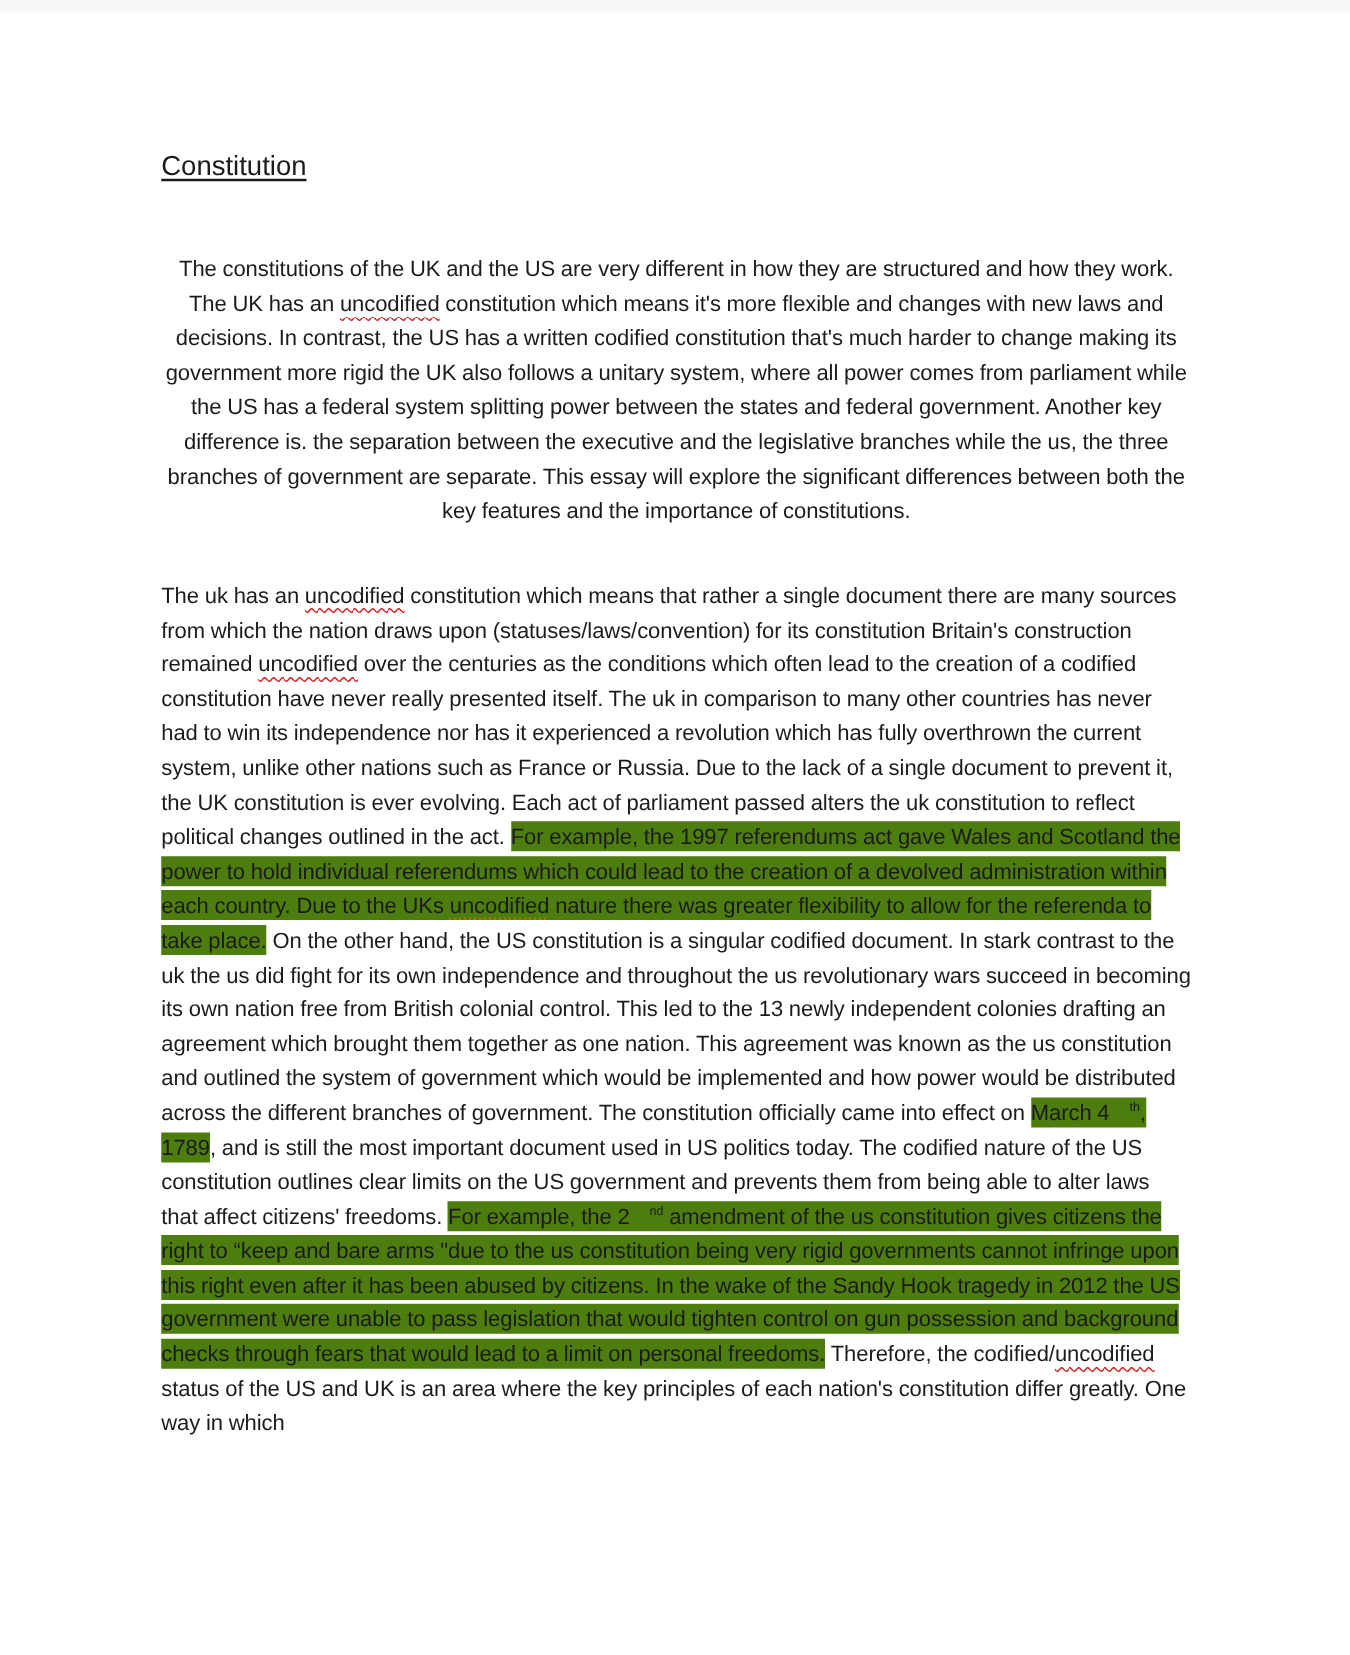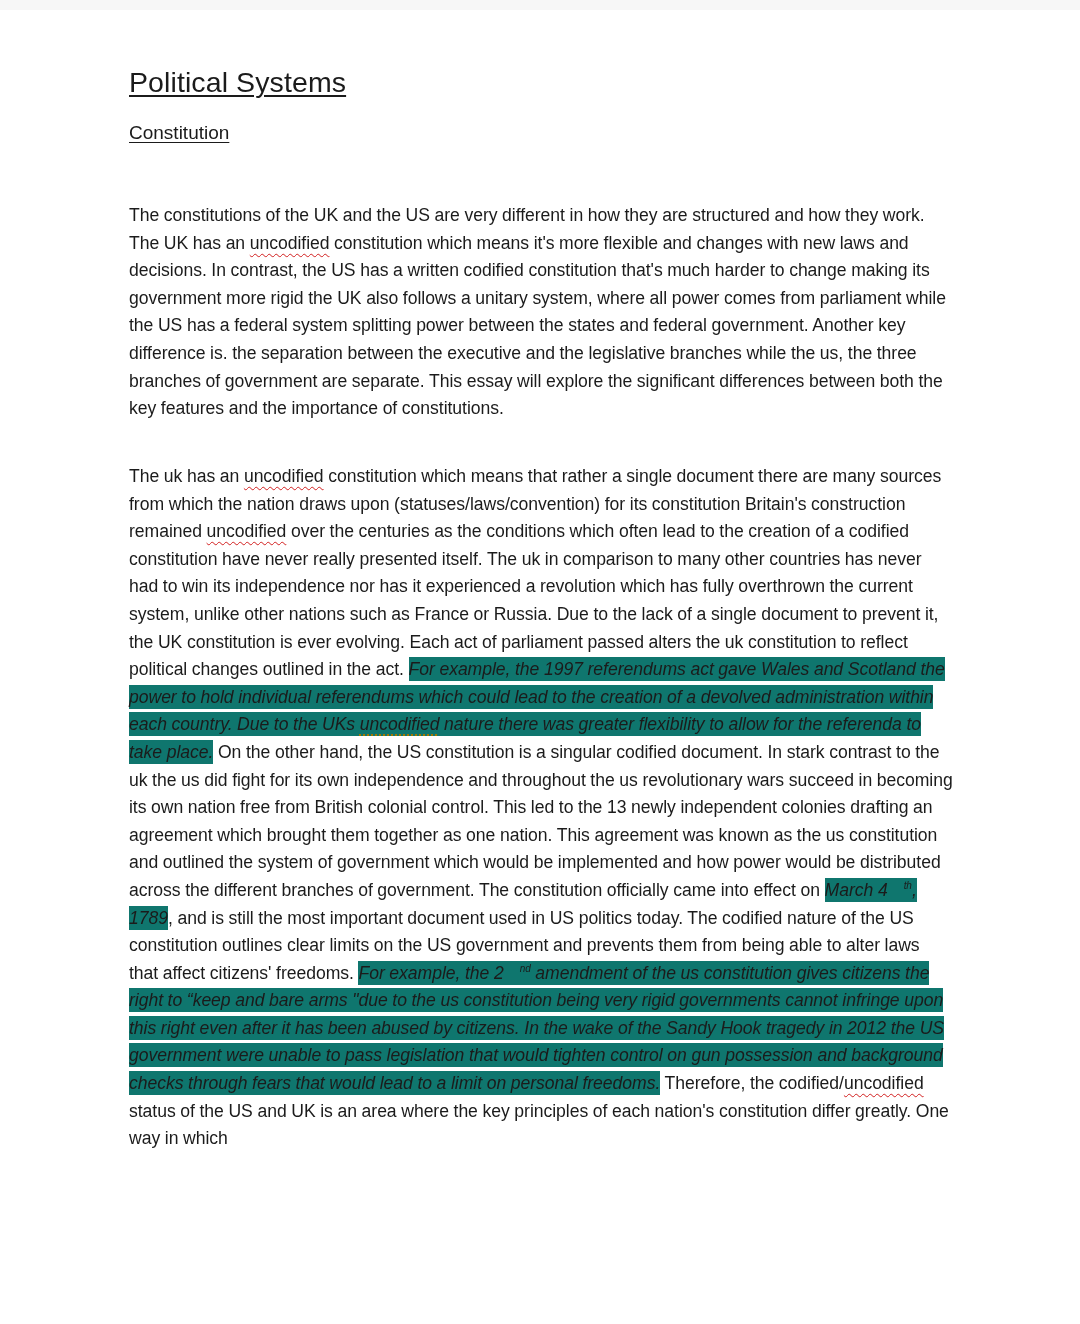--- a/index.html
+++ b/index.html
@@ -33,47 +33,46 @@
       font-weight: normal;
       text-decoration: underline;
       text-underline-offset: 3px;
       text-decoration-thickness: 1.5px;
       margin: 0;
       line-height: 44px;
       letter-spacing: 0.1px;
       display: inline-block;
     }
     .doc-subtitle {
-      font-size: 19px;
+      font-size: 22px;
       font-weight: normal;
       text-decoration: underline;
       text-underline-offset: 3px;
       margin: 0;
       position: absolute;
       top: 60px;
       left: 0;
       line-height: 26px;
     }
     .body-text {
       position: absolute;
       left: 0;
       width: 824px;
       font-size: 17.6px;
       line-height: 27.6px;
       margin: 0;
       letter-spacing: -0.05px;
       word-spacing: -0.2px;
     }
-    #para1 { top: 142px; }
+    #para1 { top: 142px; text-align: center; }
     #para2 { top: 403px; }
     .hl {
-      background: #0f766e;
+      background: #4d7c0f;
       padding: 2px 0;
       box-decoration-break: clone;
-      font-style: italic;
       -webkit-box-decoration-break: clone;
     }
     .spell {
       text-decoration: underline wavy #d21f1f;
       text-decoration-thickness: 1px;
       text-underline-offset: 4px;
     }
     .spell.in-hl {
       text-decoration-color: #a07800;
       text-decoration-style: dotted;
@@ -85,19 +84,18 @@
       vertical-align: 7px;
       margin-left: 16px;
     }
   </style>
 </head>
 <body>
 
 <div class="top-strip"></div>
 
 <div class="page">
-  <h1 class="doc-title">Political Systems</h1>
   <h2 class="doc-subtitle">Constitution</h2>
 
   <p class="body-text" id="para1"><span>The constitutions of the UK and the US are very different in how they are structured and how they work. The UK has an </span><span class="spell">uncodified</span><span> constitution which means it's more flexible and changes with new laws and decisions. In contrast, the US has a written codified constitution that's much harder to change making its government more rigid the UK also follows a unitary system, where all power comes from parliament while the US has a federal system splitting power between the states and federal government. Another key difference is. the separation between the executive and the legislative branches while the us, the three branches of government are separate. This essay will explore the significant differences between both the key features and the importance of constitutions.</span></p>
 
   <p class="body-text" id="para2"><span>The uk has an </span><span class="spell">uncodified</span><span> constitution which means that rather a single document there are many sources from which the nation draws upon (statuses/laws/convention) for its constitution Britain's construction remained </span><span class="spell">uncodified</span><span> over the centuries as the conditions which often lead to the creation of a codified constitution have never really presented itself. The uk in comparison to many other countries has never had to win its independence nor has it experienced a revolution which has fully overthrown the current system, unlike other nations such as France or Russia. Due to the lack of a single document to prevent it, the UK constitution is ever evolving. Each act of parliament passed alters the uk constitution to reflect political changes outlined in the act. </span><span class="hl"><span>For example, the 1997 referendums act gave Wales and Scotland the power to hold individual referendums which could lead to the creation of a devolved administration within each country. Due to the UKs </span><span class="spell in-hl">uncodified</span><span> nature there was greater flexibility to allow for the referenda to take place.</span></span><span> On the other hand, the US constitution is a singular codified document. In stark contrast to the uk the us did fight for its own independence and throughout the us revolutionary wars succeed in becoming its own nation free from British colonial control. This led to the 13 newly independent colonies drafting an agreement which brought them together as one nation. This agreement was known as the us constitution and outlined the system of government which would be implemented and how power would be distributed across the different branches of government. The constitution officially came into effect on </span><span class="hl"><span>March 4</span><sup>th</sup><span>, 1789</span></span><span>, and is still the most important document used in US politics today. The codified nature of the US constitution outlines clear limits on the US government and prevents them from being able to alter laws that affect citizens' freedoms. </span><span class="hl"><span>For example, the 2</span><sup>nd</sup><span> amendment of the us constitution gives citizens the right to “keep and bare arms "due to the us constitution being very rigid governments cannot infringe upon this right even after it has been abused by citizens. In the wake of the Sandy Hook tragedy in 2012 the US government were unable to pass legislation that would tighten control on gun possession and background checks through fears that would lead to a limit on personal freedoms.</span></span><span> Therefore, the codified/</span><span class="spell">uncodified</span><span> status of the US and UK is an area where the key principles of each nation's constitution differ greatly. One way in which</span></p>
 </div>
 
 </body></html>

